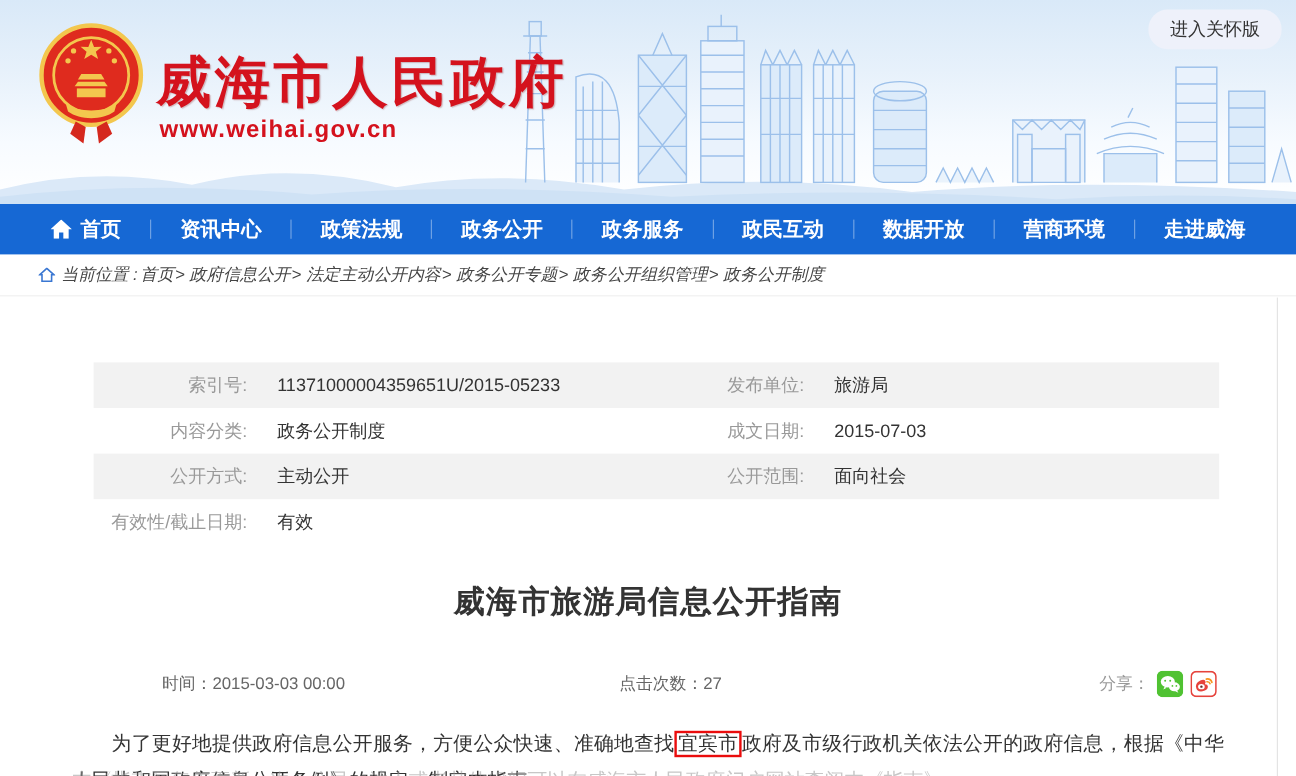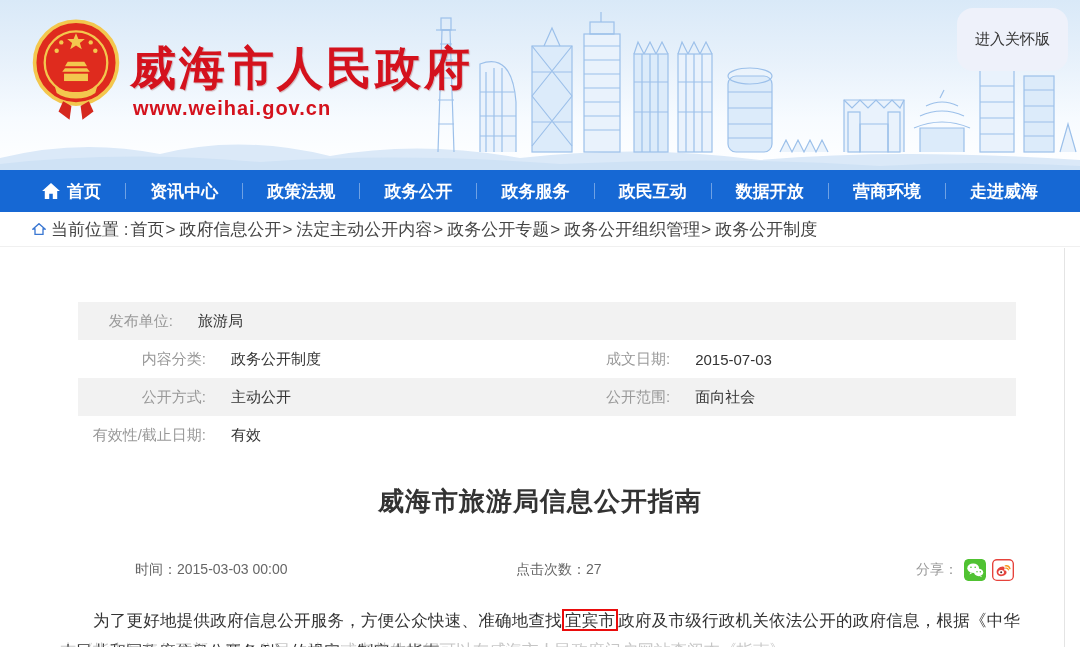--- a/index.html
+++ b/index.html
@@ -21,40 +21,40 @@
     position:absolute;left:130px;top:38px;
     font-size:46px;font-weight:bold;color:#d4121d;letter-spacing:3px;
     text-shadow:1px 1px 1px rgba(120,0,0,.25);
   }
   .site-url{
     position:absolute;left:133px;top:97px;
     font-size:20px;font-weight:bold;color:#d4121d;letter-spacing:1px;
   }
   .care-btn{
     position:absolute;right:12px;top:8px;
-    background:#eef1fa;border-radius:16px;padding:22px 18px;
+    background:#eef1fa;border-radius:16px;padding:7px 18px;
     font-size:15px;color:#333;cursor:pointer;
   }
   
   .navbar{
     width:1080px;height:42px;background:#1668d4;
     display:flex;align-items:center;justify-content:space-between;
     padding:0 42px;box-sizing:border-box;
   }
   .nav-item{
     display:flex;align-items:center;gap:7px;
     color:#fff;font-size:17px;font-weight:bold;cursor:pointer;white-space:nowrap;
   }
   .nav-sep{width:1px;height:16px;background:rgba(255,255,255,.38);}
   .nav-home-icon{width:18px;height:16px;display:block;}
   
   .breadcrumb{
     width:1080px;height:35px;display:flex;align-items:center;
     padding-left:32px;box-sizing:border-box;
-    font-size:17px;color:#444;border-bottom:1px solid #f0f0f0;
+    font-size:14px;color:#444;border-bottom:1px solid #f0f0f0;font-style:italic;
   }
   .crumb-home-icon{width:14px;height:12px;margin-right:5px;display:block;}
   .crumb{cursor:pointer;}
   .crumb-sep{margin:0 4px 0 1px;color:#444;}
   .crumb-prefix{margin-right:2px;}
   
   .doc-table{margin:55px 64px 0 78px;width:938px;}
   .doc-row{display:flex;height:38px;align-items:center;}
   .doc-row.shaded{background:#f2f2f2;}
   .doc-cell{display:flex;align-items:center;}
@@ -212,20 +212,24 @@
 <div class="breadcrumb">
   <svg class="crumb-home-icon" viewBox="0 0 20 18">
       <path d="M10 1 L19 9 L16 9 L16 17 L4 17 L4 9 L1 9 Z" fill="none" stroke="#3a77d2" stroke-width="2"></path>
     </svg>
   <span class="crumb-prefix">当前位置 :</span>
   <span id="crumb-items"><span class="crumb">首页</span><span class="crumb-sep">&gt;</span><span class="crumb">政府信息公开</span><span class="crumb-sep">&gt;</span><span class="crumb">法定主动公开内容</span><span class="crumb-sep">&gt;</span><span class="crumb">政务公开专题</span><span class="crumb-sep">&gt;</span><span class="crumb">政务公开组织管理</span><span class="crumb-sep">&gt;</span><span class="crumb">政务公开制度</span></span>
 </div>
 
 <div class="doc-table" id="doc-table">
     <div class="doc-row shaded">
+      <div class="doc-cell c1">
+        <span class="doc-label">索引号:</span>
+        <span class="doc-value">11371000004359651U/2015-05233</span>
+      </div>
       <div class="doc-cell c2">
         <span class="doc-label">发布单位:</span>
         <span class="doc-value">旅游局</span>
       </div>
     </div>
     <div class="doc-row">
       <div class="doc-cell c1">
         <span class="doc-label">内容分类:</span>
         <span class="doc-value">政务公开制度</span>
       </div>

